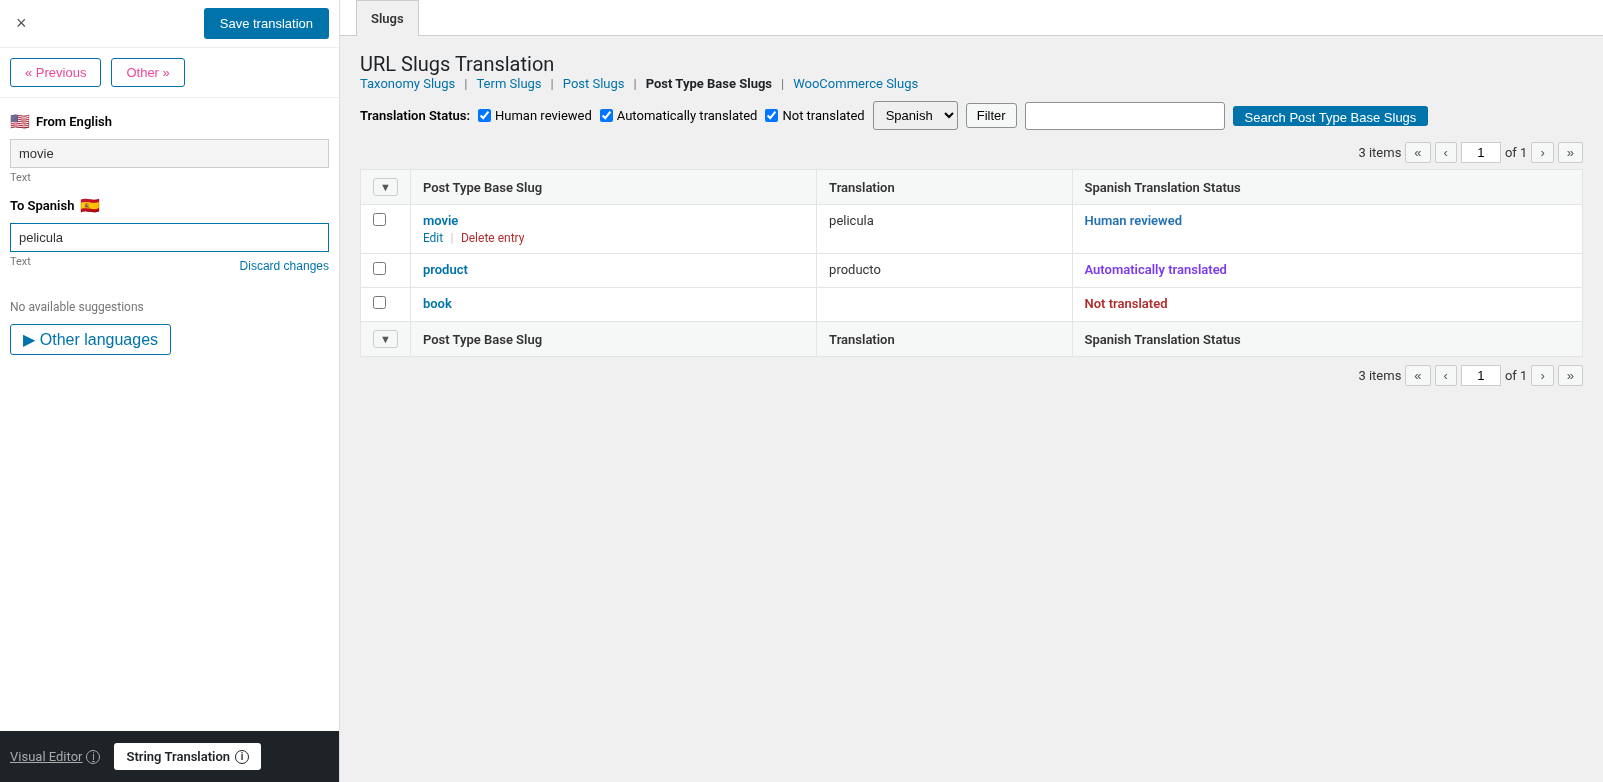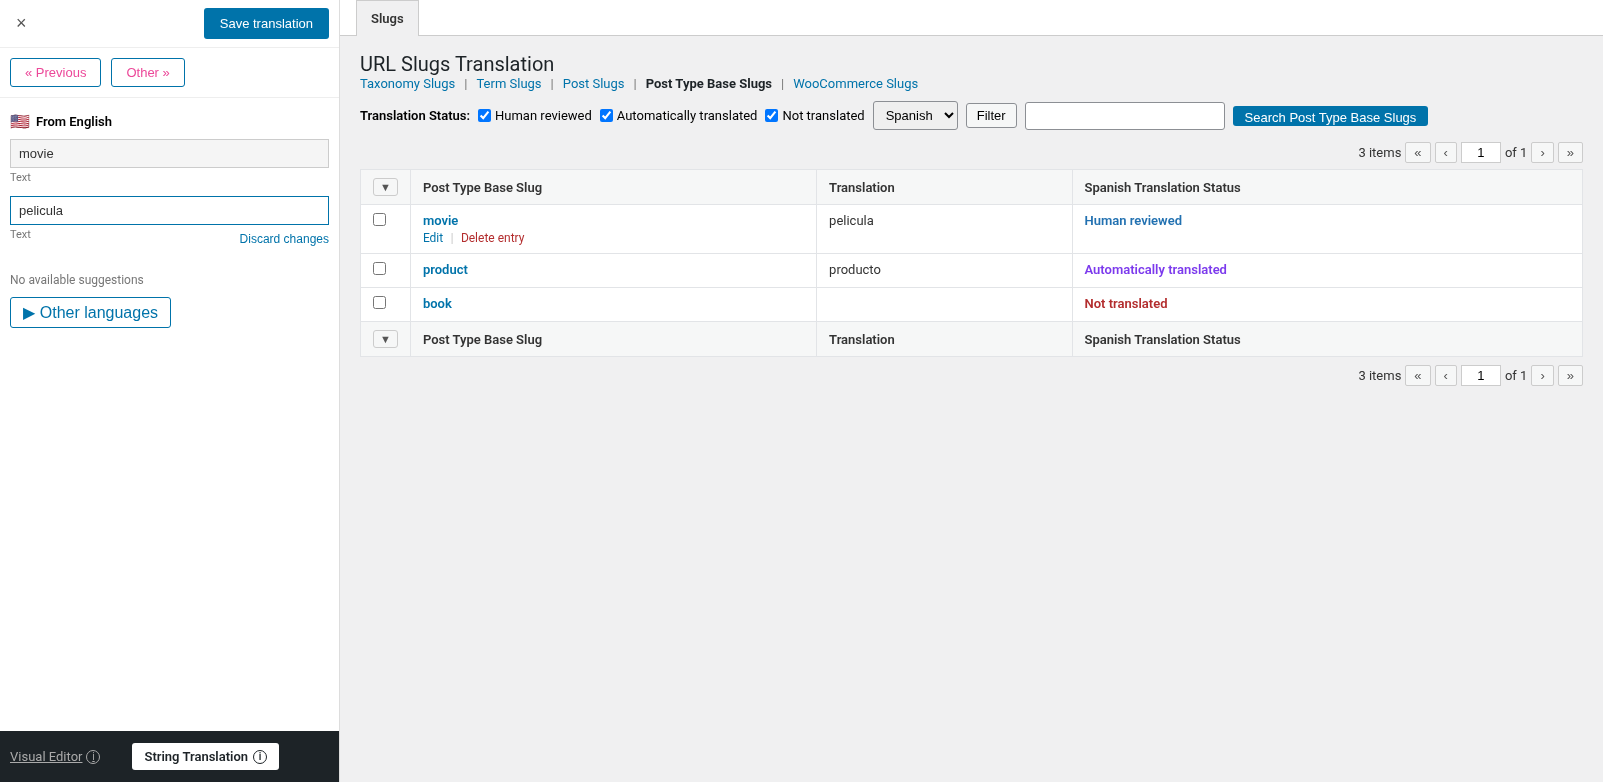--- a/index.html
+++ b/index.html
@@ -21,21 +21,21 @@
     .translation-input { width: 100%; border: 1px solid #ccc; padding: 6px 8px; font-size: 13px; background: #f9f9f9; color: #333; }
     .translation-input:read-only { background: #f5f5f5; }
     .field-type { font-size: 11px; color: #777; margin-top: 3px; margin-bottom: 12px; }
     .to-label { display: flex; align-items: center; gap: 6px; font-weight: 600; margin-bottom: 8px; font-size: 13px; }
     .translation-output { width: 100%; border: 1px solid #0073aa; padding: 6px 8px; font-size: 13px; color: #333; }
     .field-actions { display: flex; justify-content: space-between; align-items: center; }
     .discard-link { color: #0073aa; font-size: 12px; cursor: pointer; text-decoration: none; background: none; border: none; }
     .no-suggestions { color: #777; font-size: 12px; margin: 20px 0 10px 0; }
     .other-langs-btn { border: 1px solid #0073aa; color: #0073aa; background: #fff; padding: 5px 12px; cursor: pointer; font-size: 16px; border-radius: 3px; }
 
-    #bottom-bar { background: #1d2327; color: #fff; padding: 12px 10px; display: flex; align-items: center; gap: 32px; }
+    #bottom-bar { background: #1d2327; color: #fff; padding: 12px 10px; display: flex; align-items: center; gap: 14px; }
     .bottom-link { color: #aaa; font-size: 13px; cursor: pointer; text-decoration: underline; display: flex; align-items: center; gap: 4px; }
     .bottom-active { background: #fff; color: #1d2327; padding: 6px 12px; border-radius: 3px; font-size: 13px; font-weight: 600; display: flex; align-items: center; gap: 5px; cursor: pointer; }
     .info-icon { display: inline-flex; align-items: center; justify-content: center; width: 14px; height: 14px; border-radius: 50%; border: 1px solid currentColor; font-size: 10px; }
 
     
     #right-panel { flex: 1; overflow-y: auto; background: #f0f0f1; padding: 0; }
 
     .tabs-bar { background: #fff; border-bottom: 1px solid #ccc; padding: 0 16px; display: flex; }
     .tab { padding: 10px 14px; cursor: pointer; font-size: 13px; color: #333; border: 1px solid transparent; border-bottom: none; margin-bottom: -1px; }
     .tab.active { background: #f0f0f1; border-color: #ccc; border-bottom-color: #f0f0f1; font-weight: 600; }
@@ -95,20 +95,24 @@
   </div>
 
   <div id="translation-form">
     <div class="from-label">
       <span class="flag">🇺🇸</span>
       <span>From English</span>
     </div>
     <input class="translation-input" type="text" readonly="" value="movie" style="">
     <div class="field-type">Text</div>
 
+    <div class="to-label">
+      <span>To Spanish</span>
+      <span class="flag">🇪🇸</span>
+    </div>
     <input class="translation-output" type="text" value="pelicula" style="">
     <div class="field-actions">
       <span class="field-type">Text</span>
       <button class="discard-link">Discard changes</button>
     </div>
 
     <div class="no-suggestions">No available suggestions</div>
     <button class="other-langs-btn">▶ Other languages</button>
   </div>
 

